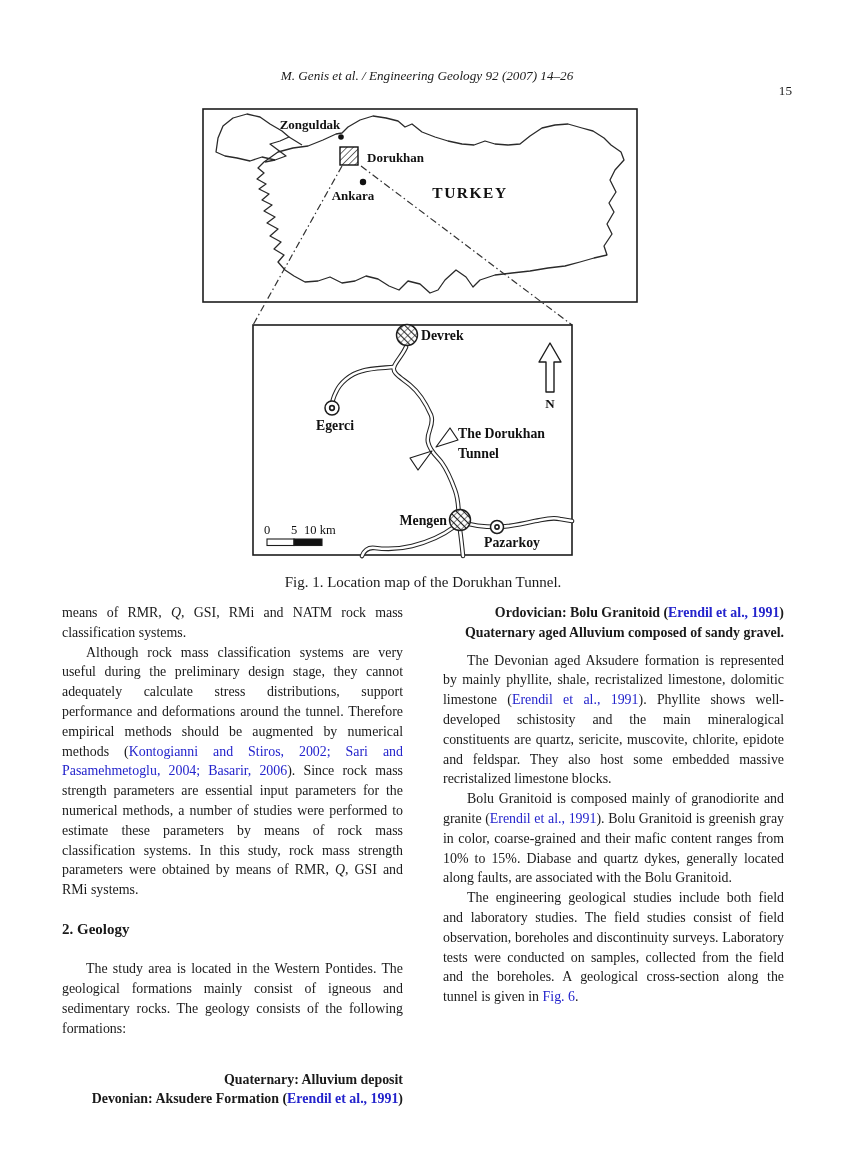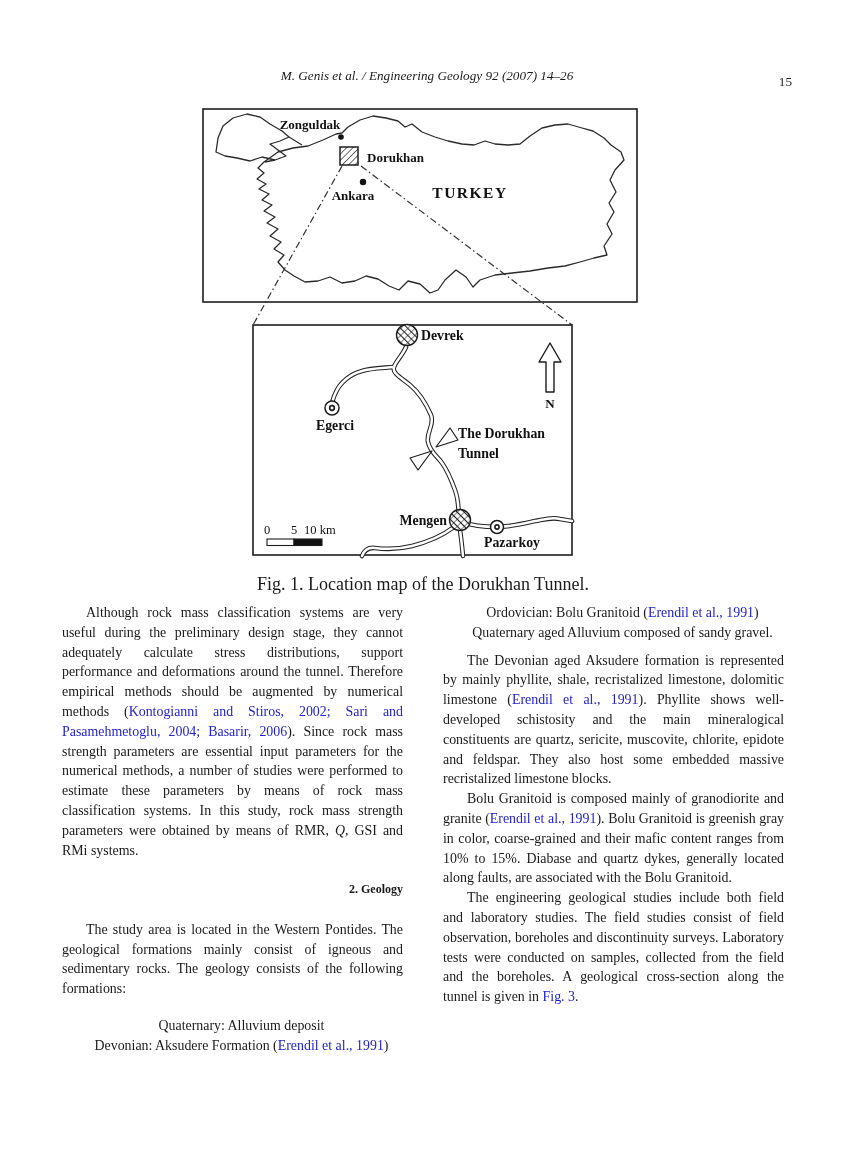--- a/index.html
+++ b/index.html
@@ -1,31 +1,31 @@
 <!DOCTYPE html>
 <html><head>
 <meta charset="utf-8">
 <style>
   html,body{margin:0;padding:0;background:#ffffff;}
   body{width:846px;height:1155px;position:relative;overflow:hidden;
        font-family:"Liberation Serif", serif;color:#1a1a1a;}
   .running-head{position:absolute;top:68px;left:0;width:846px;height:18px;font-size:13.2px;padding-left:8px;}
   .running-title{position:absolute;left:0;right:0;text-align:center;font-style:italic;}
-  .page-number{position:absolute;right:62px;top:6px;}
+  .page-number{position:absolute;right:62px;top:15px;}
   .fig-svg{position:absolute;left:190px;top:100px;}
-  .fig-caption{position:absolute;top:574px;left:0;width:846px;text-align:center;font-size:18px;}
+  .fig-caption{position:absolute;top:574px;left:0;width:846px;text-align:center;font-size:15px;}
   .col{position:absolute;top:603px;width:341px;font-size:13.9px;line-height:19.8px;text-align:justify;}
   .col-left{left:62px;}
   .col-right{left:443px;}
   .col p{margin:0;text-indent:24px;}
   .col p.noindent{text-indent:0;}
   .col p.gap-top{margin-top:8px;}
-  .sec-head{font-weight:bold;font-size:12px;margin:19.8px 0;text-indent:0;text-align:right;}
-  .list{padding-left:18px;text-align:center;}
-  .list.gap-top{margin-top:17px;}
+  .sec-head{font-weight:bold;font-size:15px;margin:19.8px 0;text-indent:0;text-align:left;}
+  .list{padding-left:18px;text-align:right;font-weight:bold;}
+  .list.gap-top{margin-top:31px;}
   .list div{text-indent:0;}
   .link{color:#2323cc;}
   
   .frame{fill:none;stroke:#1d1d1d;stroke-width:1.6;}
   .outline{fill:none;stroke:#2a2a2a;stroke-width:1.3;stroke-linejoin:round;}
   .dashline{fill:none;stroke:#333;stroke-width:1.2;stroke-dasharray:7 3 1.5 3;}
   .roadc{fill:none;stroke:#242424;stroke-width:4.6;stroke-linecap:round;stroke-linejoin:round;}
   .roadf{fill:none;stroke:#ffffff;stroke-width:2.5;stroke-linecap:round;stroke-linejoin:round;}
   .maplabel{font-family:"Liberation Serif",serif;font-weight:bold;font-size:13px;fill:#111;}
   .biglabel{font-size:15.5px;letter-spacing:1.5px;}
@@ -119,30 +119,31 @@
     <text class="maplabel slabel" x="104" y="434" text-anchor="middle">5</text>
     <text class="maplabel slabel" x="114" y="434">10 km</text>
     <rect x="77" y="439" width="27" height="6.5" fill="#fff" stroke="#1d1d1d" stroke-width="1.1"></rect>
     <rect x="104" y="439" width="28" height="6.5" fill="#111" stroke="#1d1d1d" stroke-width="1.1"></rect>
   </g>
 </svg>
 
 <div class="fig-caption">Fig. 1. Location map of the Dorukhan Tunnel.</div>
 
 <div class="col col-left">
+  <p class="noindent"><span>means of RMR, </span><i>Q</i><span>, GSI, RMi and NATM rock mass classification systems.</span></p>
   <p><span>Although rock mass classification systems are very useful during the preliminary design stage, they cannot adequately calculate stress distributions, support performance and deformations around the tunnel. Therefore empirical methods should be augmented by numerical methods (</span><span class="link">Kontogianni and Stiros, 2002; Sari and Pasamehmetoglu, 2004; Basarir, 2006</span><span>). Since rock mass strength parameters are essential input parameters for the numerical methods, a number of studies were performed to estimate these parameters by means of rock mass classification systems. In this study, rock mass strength parameters were obtained by means of RMR, </span><i>Q</i><span>, GSI and RMi systems.</span></p>
   <div class="sec-head">2. Geology</div>
   <p><span>The study area is located in the Western Pontides. The geological formations mainly consist of igneous and sedimentary rocks. The geology consists of the following formations:</span></p>
   <div class="list gap-top">
     <div><span>Quaternary: Alluvium deposit</span></div>
     <div><span>Devonian: Aksudere Formation (</span><span class="link">Erendil et al., 1991</span><span>)</span></div>
   </div>
 </div>
 
 <div class="col col-right">
   <div class="list">
     <div><span>Ordovician: Bolu Granitoid (</span><span class="link">Erendil et al., 1991</span><span>)</span></div>
     <div><span>Quaternary aged Alluvium composed of sandy gravel.</span></div>
   </div>
   <p class="gap-top"><span>The Devonian aged Aksudere formation is represented by mainly phyllite, shale, recristalized limestone, dolomitic limestone (</span><span class="link">Erendil et al., 1991</span><span>). Phyllite shows well-developed schistosity and the main mineralogical constituents are quartz, sericite, muscovite, chlorite, epidote and feldspar. They also host some embedded massive recristalized limestone blocks.</span></p>
   <p><span>Bolu Granitoid is composed mainly of granodiorite and granite (</span><span class="link">Erendil et al., 1991</span><span>). Bolu Granitoid is greenish gray in color, coarse-grained and their mafic content ranges from 10% to 15%. Diabase and quartz dykes, generally located along faults, are associated with the Bolu Granitoid.</span></p>
-  <p><span>The engineering geological studies include both field and laboratory studies. The field studies consist of field observation, boreholes and discontinuity surveys. Laboratory tests were conducted on samples, collected from the field and the boreholes. A geological cross-section along the tunnel is given in </span><span class="link">Fig. 3</span><span>.</span></p>
+  <p><span>The engineering geological studies include both field and laboratory studies. The field studies consist of field observation, boreholes and discontinuity surveys. Laboratory tests were conducted on samples, collected from the field and the boreholes. A geological cross-section along the tunnel is given in </span><span class="link">Fig. 6</span><span>.</span></p>
 </div>
 
 </body></html>

